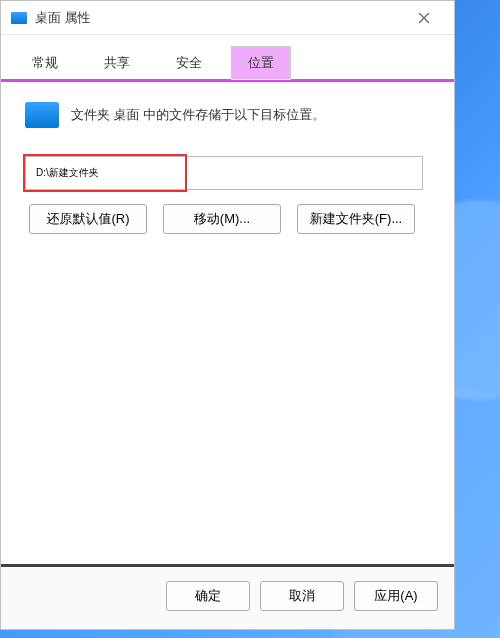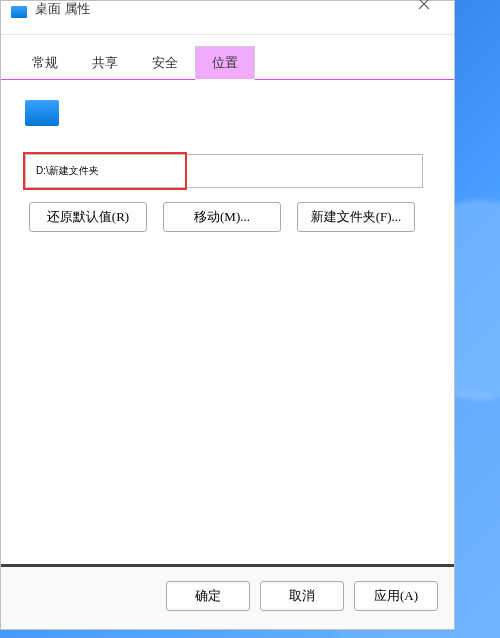--- a/index.html
+++ b/index.html
@@ -28,21 +28,21 @@
       width: 455px;
       height: 630px;
       background: #ffffff;
       border: 1px solid #c0c0c0;
       display: flex;
       flex-direction: column;
     }
     
     .titlebar {
       display: flex;
-      align-items: flex-end;
+      align-items: center;
       height: 34px;
       padding: 16px 10px;
       border-bottom: 1px solid #e8e8e8;
     }
     .titlebar-icon {
       width: 16px;
       height: 12px;
       background: linear-gradient(180deg, #3aa0ff 0%, #0078d4 100%);
       margin-right: 8px;
       border-radius: 1px;
@@ -59,22 +59,22 @@
       align-items: center;
       justify-content: center;
       color: #888;
       font-size: 16px;
       cursor: pointer;
     }
     
     .tabs {
       display: flex;
       padding: 10px 4px 0 14px;
-      gap: 0;
-      border-bottom: 1px solid #d946ef;
+      gap: 12px;
+      border-bottom: 3px solid #d946ef;
     }
     .tab {
       padding: 7px 16px;
       font-size: 13px;
       color: #333;
       cursor: pointer;
       border: 1px solid transparent;
       border-bottom: none;
       position: relative;
       top: 1px;
@@ -145,21 +145,21 @@
       display: flex;
       gap: 16px;
       margin-left: 4px;
     }
     .btn {
       min-width: 118px;
       height: 30px;
       border: 1px solid #aaa;
       background: #fdfdfd;
       font-size: 13px;
-      font-family: Liberation Serif, serif;
+      font-family: Liberation Sans, sans-serif;
       cursor: pointer;
       padding: 0 10px;
       border-radius: 3px;
     }
     
     .footer {
       padding: 14px 16px 18px 16px;
       display: flex;
       justify-content: flex-end;
       gap: 10px;
@@ -192,20 +192,21 @@
   <div class="tabs">
     <div class="tab">常规</div>
     <div class="tab">共享</div>
     <div class="tab">安全</div>
     <div class="tab active">位置</div>
   </div>
 
   <div class="content">
     <div class="header-row">
       <div class="folder-icon"></div>
+      <div class="header-text">文件夹 桌面 中的文件存储于以下目标位置。</div>
     </div>
 
 
     <div class="path-wrapper">
       <div class="path-input-inner">
         <input class="path-input" type="text" value="D:\新建文件夹" style="">
         <div class="path-highlight-box"></div>
       </div>
     </div>
 

